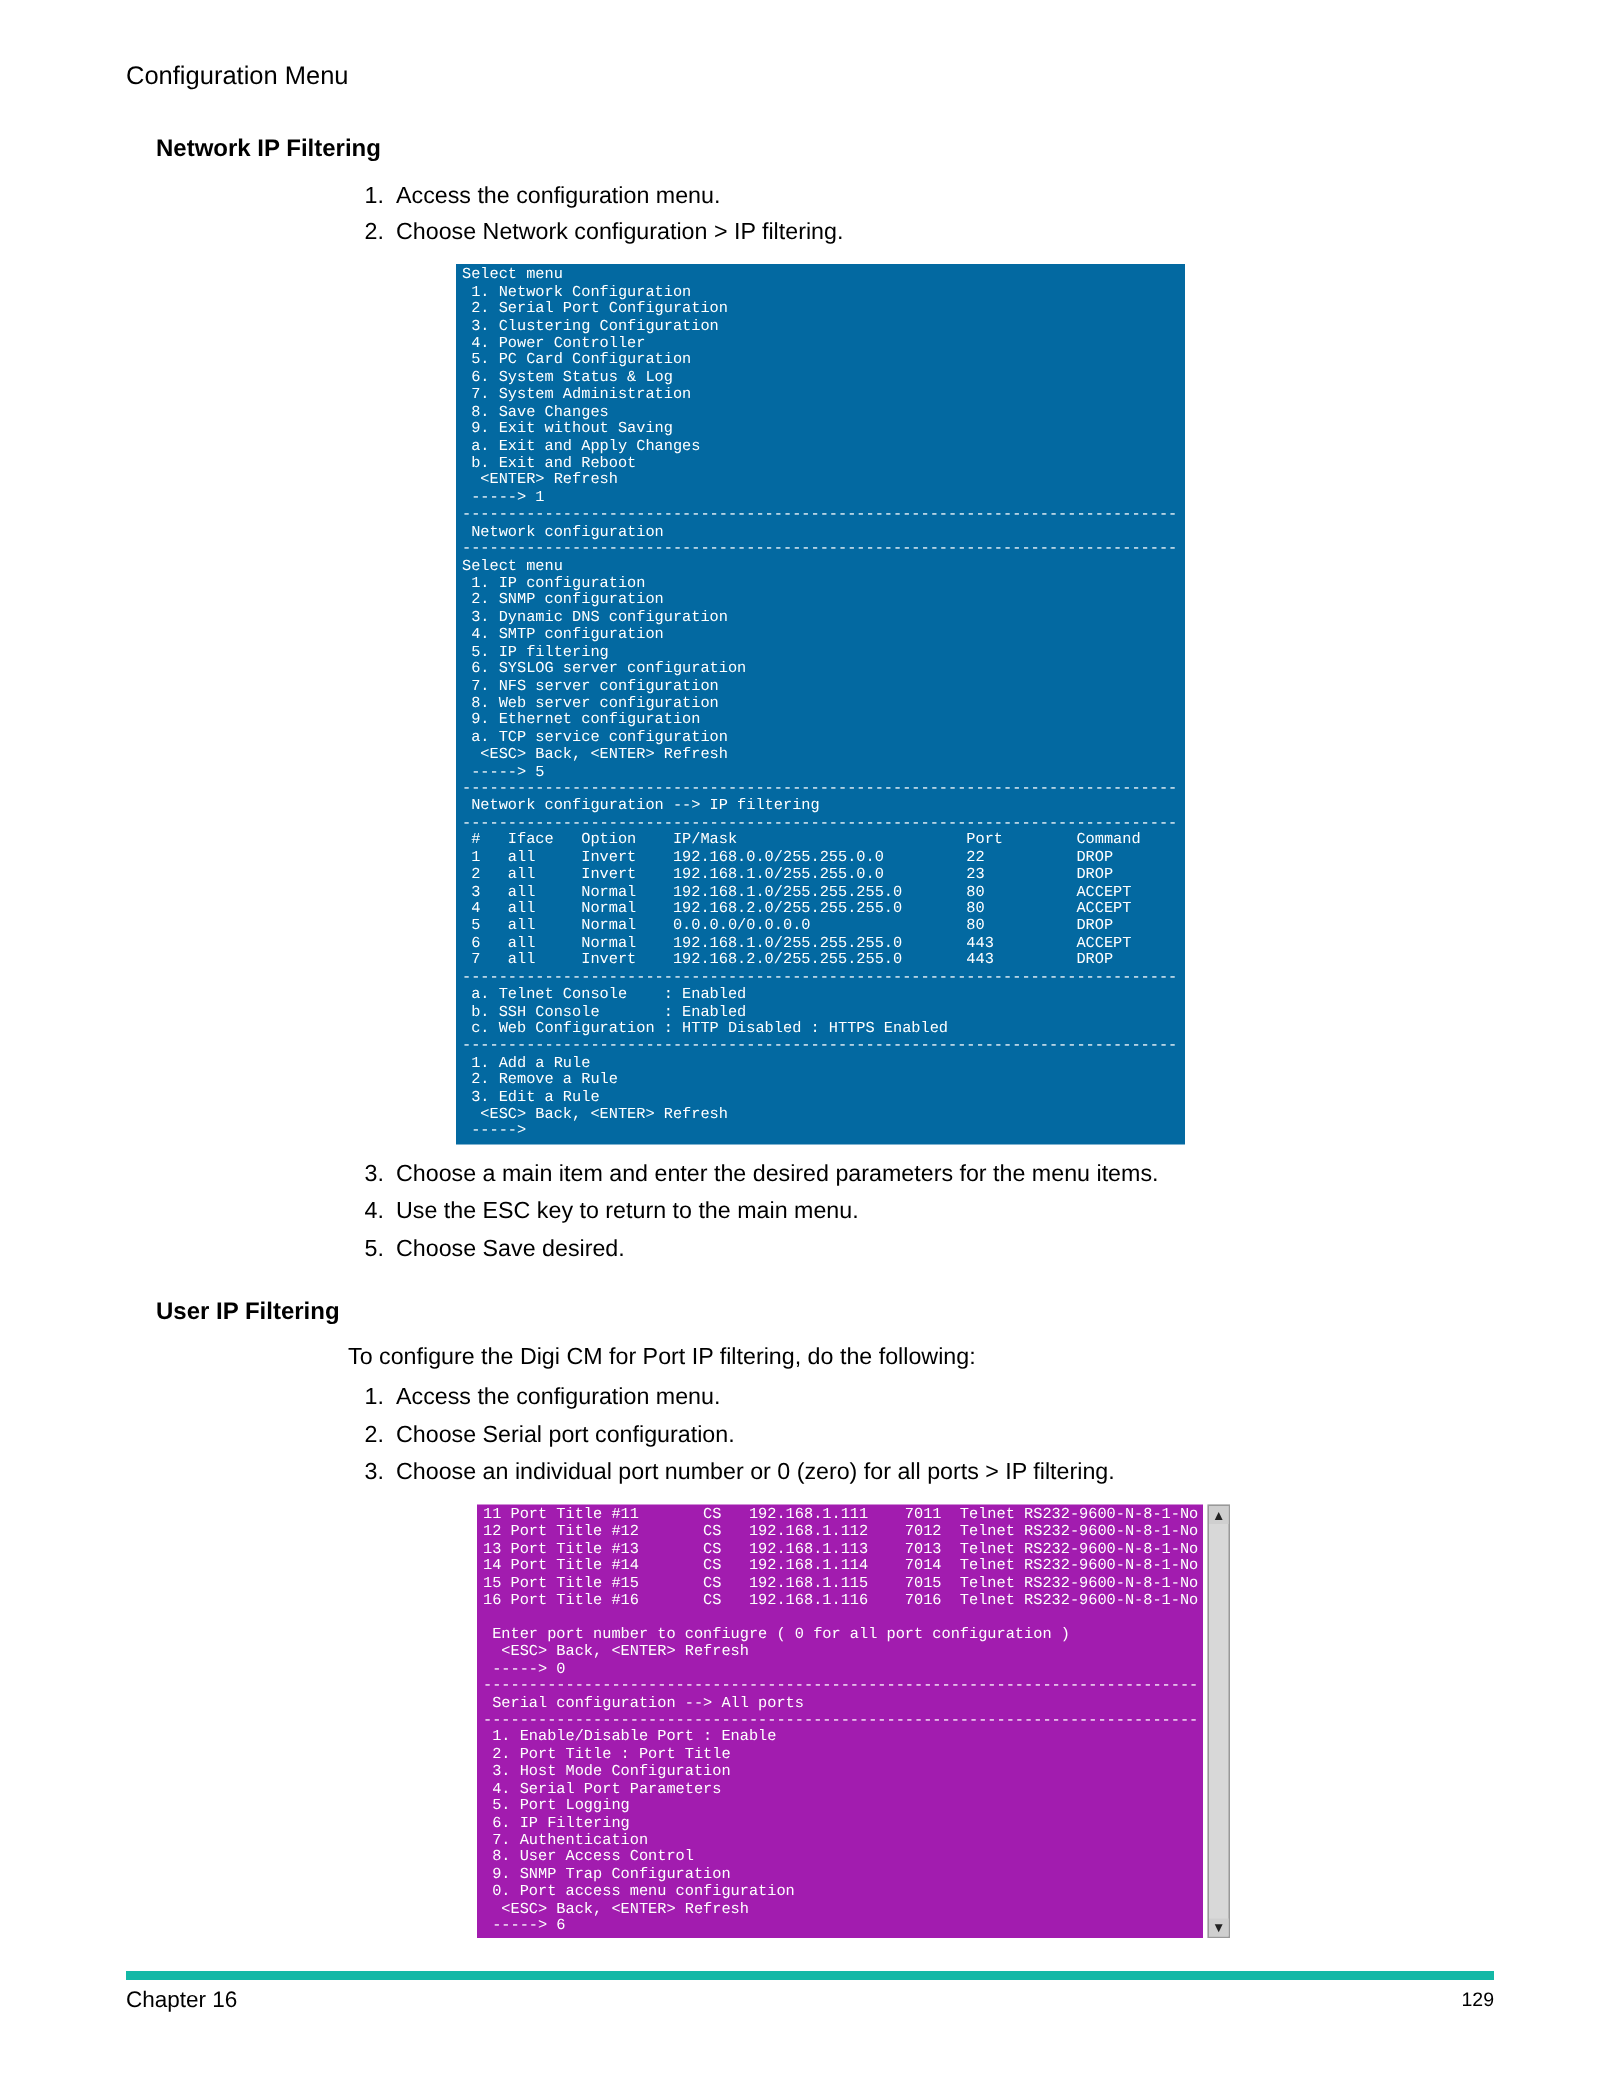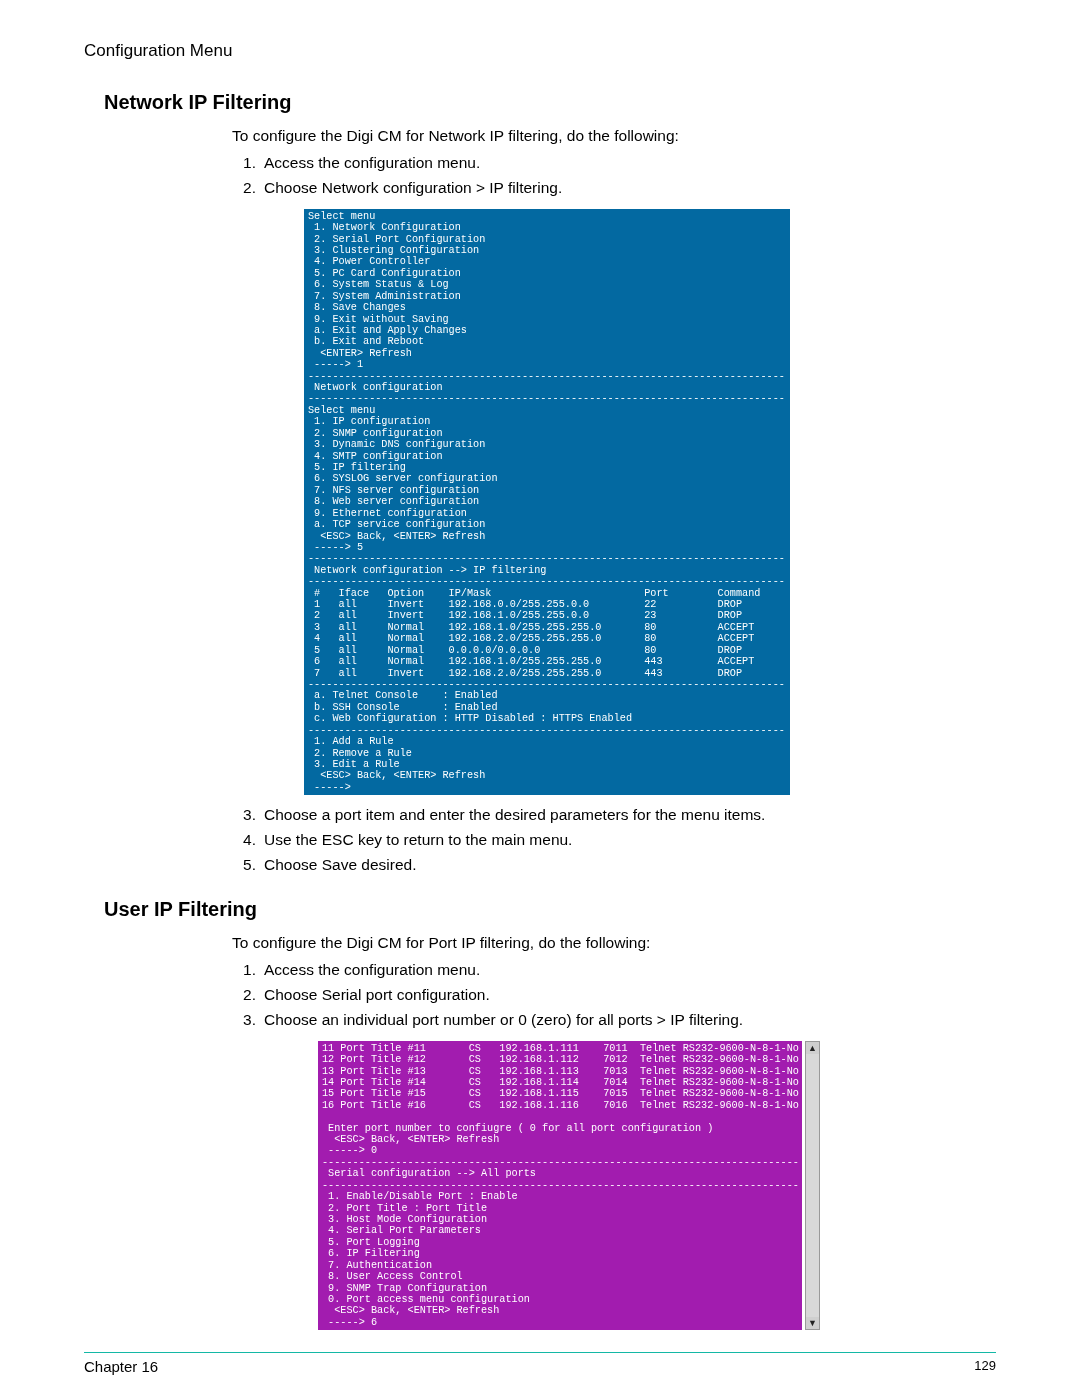--- a/index.html
+++ b/index.html
@@ -13,21 +13,21 @@
     box-sizing: border-box;
     line-height: 1.35;
   }
   .header-right {
     font-size: 17px;
     margin-bottom: 26px;
     margin-right: 8px;
   }
   .section-heading {
     font-weight: bold;
-    font-size: 20px;
+    font-size: 16px;
     margin: 12px 0 10px 20px;
   }
   .body-indent {
     margin-left: 148px;
     margin-right: 8px;
   }
   .body-indent p { margin: 0 0 6px 0; }
   .step { display: flex; margin: 0 0 4px 0; }
   .step .num { width: 24px; flex: none; text-align: right; margin-right: 8px;}
   .step .txt { flex: 1; }
@@ -69,38 +69,37 @@
   }
   .scrollbar .arrow {
     background: #cfcfcf;
     text-align: center;
     font-size: 9px;
     line-height: 12px;
     height: 12px;
     color: #222;
   }
   .footer {
-    border-top: 1px solid #14b8a6;
+    border-top: 6px solid #14b8a6;
     margin-top: 22px;
     padding-top: 4px;
     display: flex;
     justify-content: space-between;
     font-size: 15px;
   }
   .footer .pg { font-size: 13px; }
 </style>
 </head>
 <body>
 
 <div class="header-right">Configuration Menu</div>
 
 <div class="section-heading">Network IP Filtering</div>
 
 <div class="body-indent">
-  <p>To configure the Digi CM for Network IP filtering, do the following:</p>
   <div class="step">
       <span class="num">1.</span>
       <span class="txt">Access the configuration menu.</span>
     </div>
   <div class="step">
       <span class="num">2.</span>
       <span class="txt">Choose Network configuration &gt; IP filtering.</span>
     </div>
 </div>
 
@@ -152,21 +151,21 @@
 ------------------------------------------------------------------------------
  1. Add a Rule
  2. Remove a Rule
  3. Edit a Rule
   &lt;ESC&gt; Back, &lt;ENTER&gt; Refresh
  -----&gt;</div>
 
 <div class="body-indent">
   <div class="step">
       <span class="num">3.</span>
-      <span class="txt">Choose a port item and enter the desired parameters for the menu items.</span>
+      <span class="txt">Choose a main item and enter the desired parameters for the menu items.</span>
     </div>
   <div class="step">
       <span class="num">4.</span>
       <span class="txt">Use the ESC key to return to the main menu.</span>
     </div>
   <div class="step">
       <span class="num">5.</span>
       <span class="txt">Choose Save desired.</span>
     </div>
 </div>

